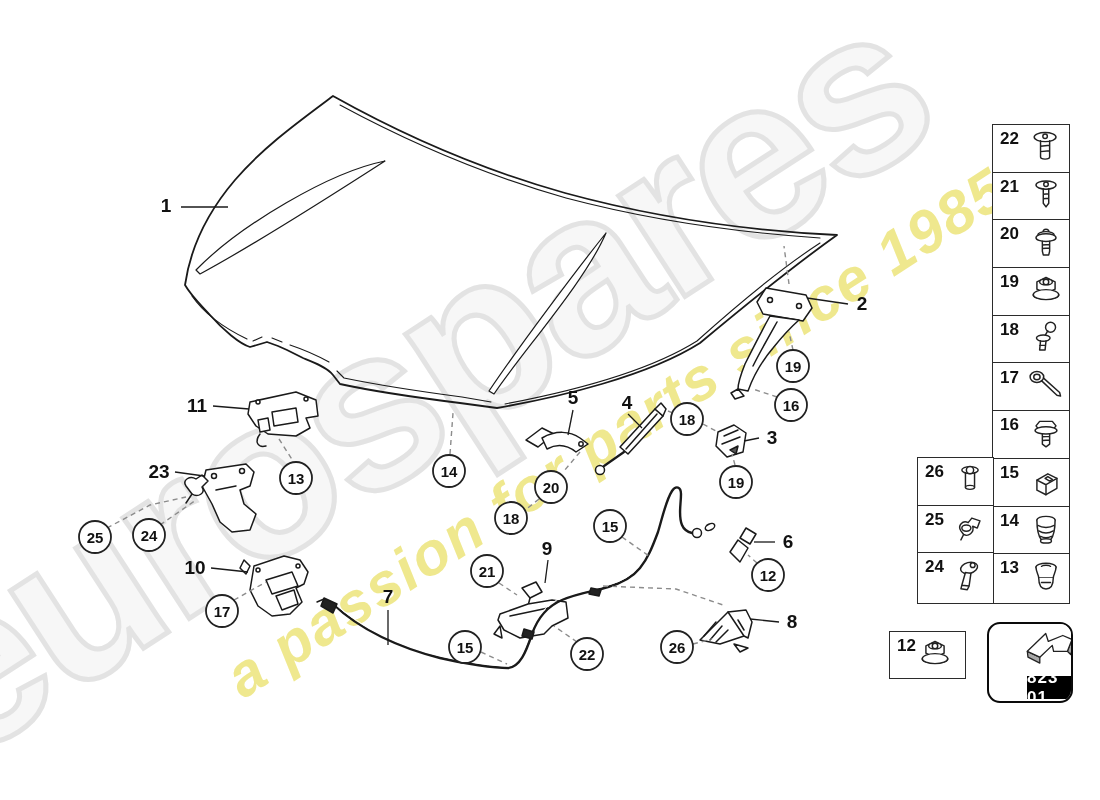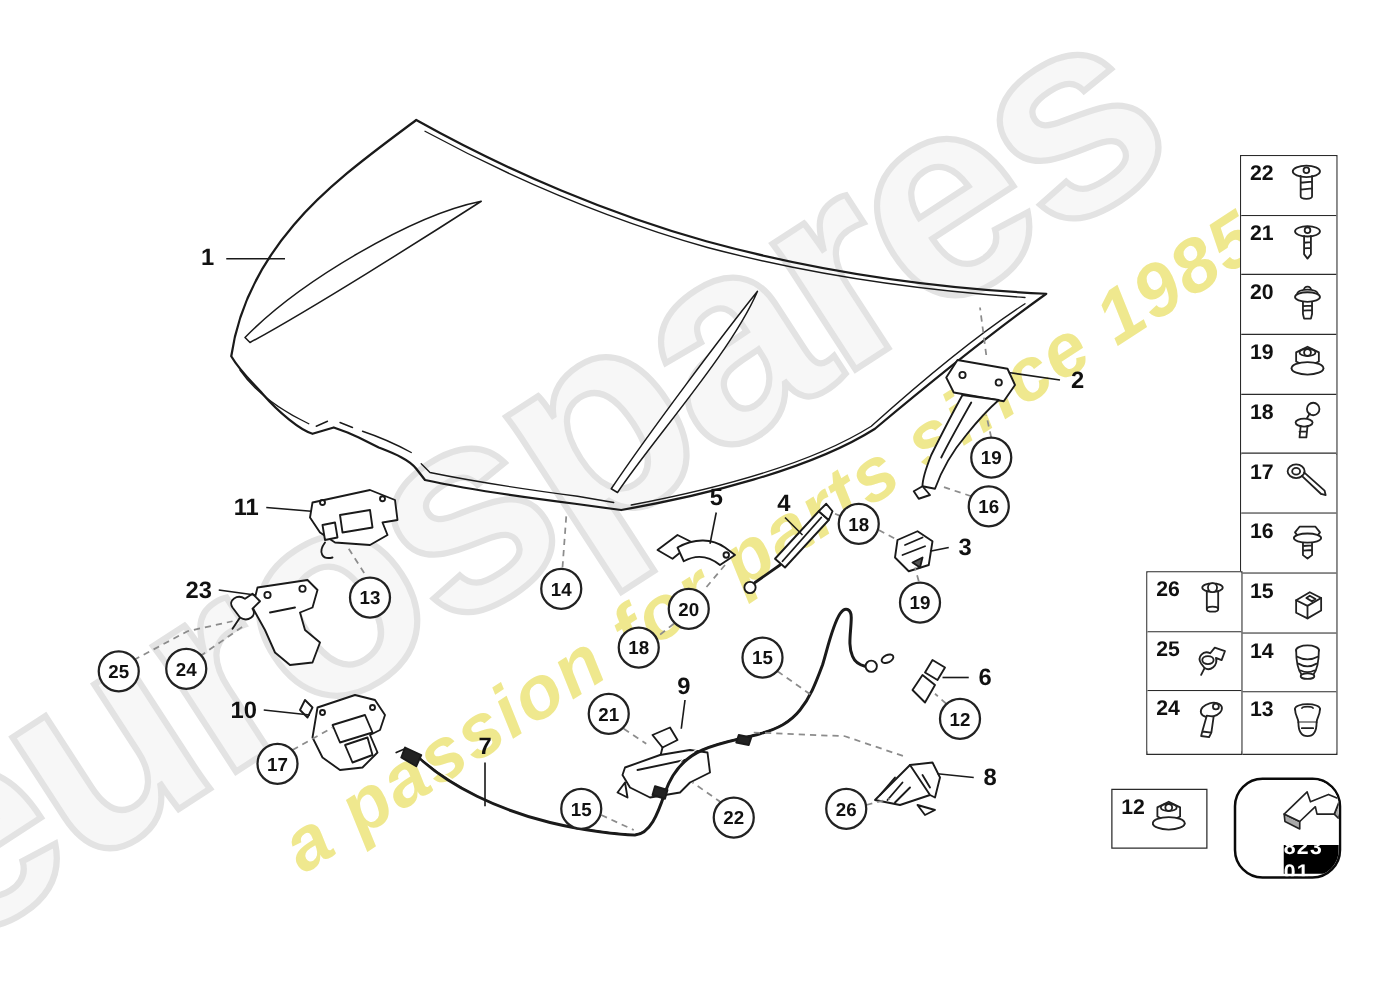--- a/index.html
+++ b/index.html
@@ -17,21 +17,21 @@
   .plbl{font:bold 19px "Liberation Sans",sans-serif;fill:#111;}
   .cnum{font:bold 15px "Liberation Sans",sans-serif;fill:#111;}
   
   .legend-col{position:absolute;z-index:3;background:#fff;border:1.7px solid #2b2b2b;box-sizing:border-box;}
   .cell{position:absolute;left:0;width:100%;border-bottom:1.7px solid #2b2b2b;box-sizing:border-box;background:#fff;}
   .cell.last{border-bottom:none;}
   .cell-n{position:absolute;left:7px;top:4px;font-weight:bold;font-size:17px;color:#111;}
   .cell-icon{position:absolute;right:3px;top:50%;transform:translateY(-50%);width:40px;height:40px;}
   .nut-box{position:absolute;z-index:3;background:#fff;border:1.7px solid #2b2b2b;box-sizing:border-box;}
   .nut-box .cell-icon{right:10px;}
-  .code-badge{position:absolute;z-index:3;background:#fff;border:2.6px solid #0a0a0a;border-radius:23px;
+  .code-badge{position:absolute;z-index:3;background:#fff;border:2.6px solid #0a0a0a;border-radius:13px;
               overflow:hidden;box-sizing:border-box;padding-left:38px;}
   .code-badge-top{height:52px;display:flex;align-items:center;justify-content:center;background:#fff;}
   .code-badge-band{height:23px;background:#000;color:#fff;display:flex;align-items:center;justify-content:center;
                    font-weight:bold;font-size:17px;letter-spacing:1px;}
 </style>
 </head>
 <body>
 
 <div class="stage">
 

